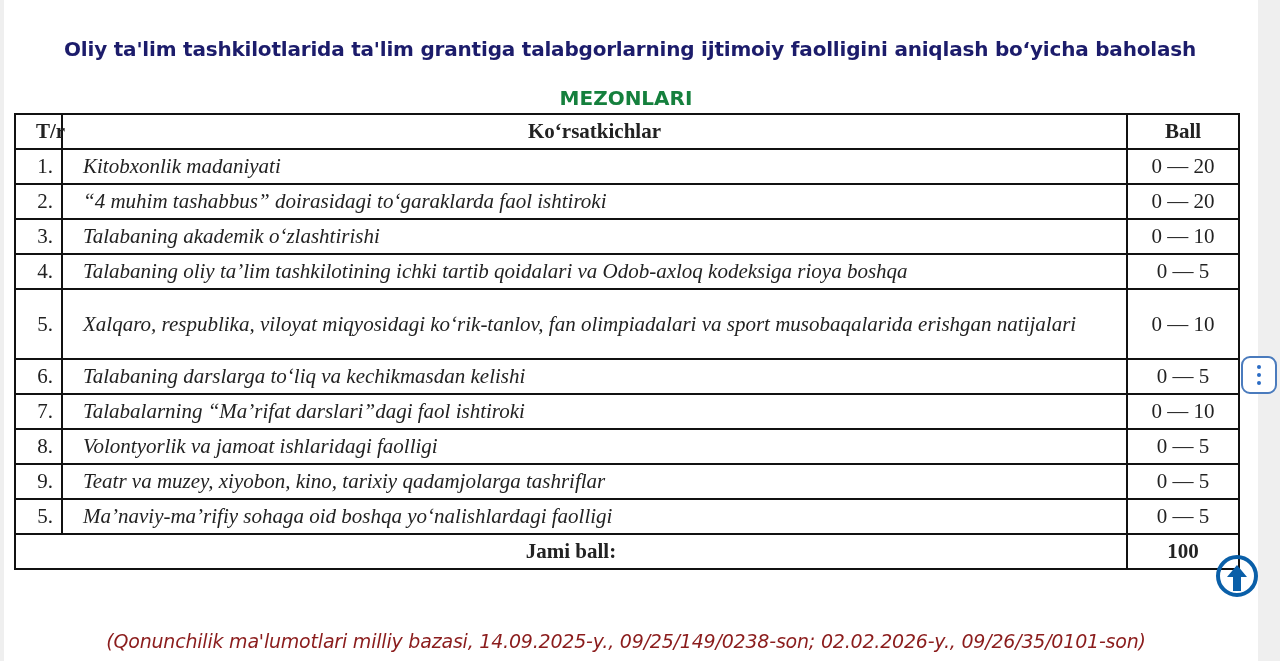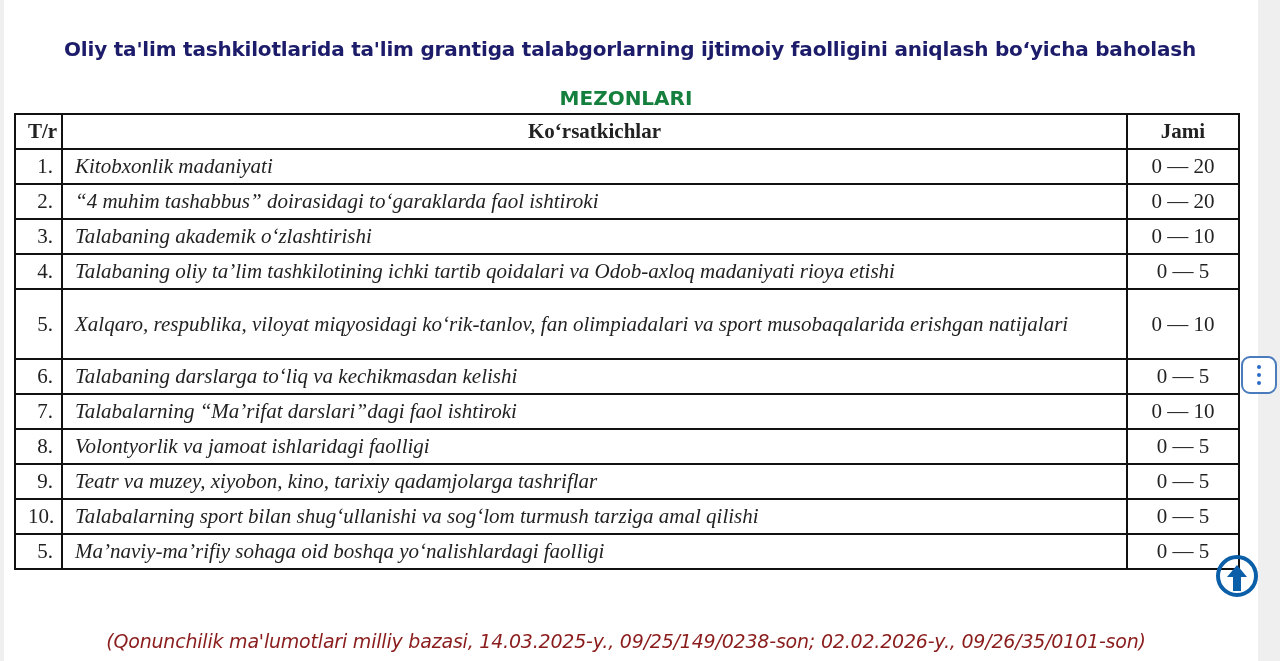--- a/index.html
+++ b/index.html
@@ -58,21 +58,21 @@
       top: 113px;
       width: 1224px;
       border-collapse: collapse;
       font-family: "Liberation Serif", serif;
       font-size: 21px;
       color: #222;
       table-layout: fixed;
     }
     table.criteria td, table.criteria th {
       border: 2px solid #111;
-      padding: 0 12px;
+      padding: 0 20px;
       vertical-align: middle;
       margin-top: 24px;
     }
     table.criteria th {
       font-weight: bold;
       height: 33px;
       text-align: center;
       color: #222;
     }
     table.criteria td {
@@ -157,42 +157,42 @@
 <table class="criteria">
   <colgroup>
     <col style="width:47px">
     <col style="width:1065px">
     <col style="width:112px">
   </colgroup>
   <thead>
     <tr>
       <th>T/r</th>
       <th>Ko‘rsatkichlar</th>
-      <th>Jami</th>
+      <th>Ball</th>
     </tr>
   </thead>
   <tbody>
     <tr>
       <td class="num">1.</td>
       <td class="desc">Kitobxonlik madaniyati</td>
       <td class="ball">0 — 20</td>
     </tr>
     <tr>
       <td class="num">2.</td>
       <td class="desc">“4 muhim tashabbus” doirasidagi to‘garaklarda faol ishtiroki</td>
       <td class="ball">0 — 20</td>
     </tr>
     <tr>
       <td class="num">3.</td>
       <td class="desc">Talabaning akademik o‘zlashtirishi</td>
       <td class="ball">0 — 10</td>
     </tr>
     <tr>
       <td class="num">4.</td>
-      <td class="desc">Talabaning oliy ta’lim tashkilotining ichki tartib qoidalari va Odob-axloq madaniyati rioya etishi</td>
+      <td class="desc">Talabaning oliy ta’lim tashkilotining ichki tartib qoidalari va Odob-axloq kodeksiga rioya boshqa</td>
       <td class="ball">0 — 5</td>
     </tr>
     <tr class="tall">
       <td class="num">5.</td>
       <td class="desc">Xalqaro, respublika, viloyat miqyosidagi ko‘rik-tanlov, fan olimpiadalari va sport musobaqalarida erishgan natijalari</td>
       <td class="ball">0 — 10</td>
     </tr>
     <tr>
       <td class="num">6.</td>
       <td class="desc">Talabaning darslarga to‘liq va kechikmasdan kelishi</td>
@@ -207,33 +207,32 @@
       <td class="num">8.</td>
       <td class="desc">Volontyorlik va jamoat ishlaridagi faolligi</td>
       <td class="ball">0 — 5</td>
     </tr>
     <tr>
       <td class="num">9.</td>
       <td class="desc">Teatr va muzey, xiyobon, kino, tarixiy qadamjolarga tashriflar</td>
       <td class="ball">0 — 5</td>
     </tr>
     <tr>
-      <td class="num">10.</td>
-      <td class="desc">Talabalarning sport bilan shug‘ullanishi va sog‘lom turmush tarziga amal qilishi</td>
-      <td class="ball">0 — 5</td>
-    </tr>
-    <tr>
       <td class="num">5.</td>
       <td class="desc">Ma’naviy-ma’rifiy sohaga oid boshqa yo‘nalishlardagi faolligi</td>
       <td class="ball">0 — 5</td>
     </tr>
+    <tr class="total">
+      <td colspan="2">Jami ball:</td>
+      <td>100</td>
+    </tr>
   </tbody>
 </table>
 
-<div class="footer">(Qonunchilik ma'lumotlari milliy bazasi, 14.03.2025-y., 09/25/149/0238-son; 02.02.2026-y., 09/26/35/0101-son)</div>
+<div class="footer">(Qonunchilik ma'lumotlari milliy bazasi, 14.09.2025-y., 09/25/149/0238-son; 02.02.2026-y., 09/26/35/0101-son)</div>
 
 <div class="menu-button">
   <span class="dot"></span>
   <span class="dot"></span>
   <span class="dot"></span>
 </div>
 
 <div class="scroll-top">
   <svg width="46" height="46" viewBox="0 0 46 46">
     <circle cx="23" cy="23" r="19" fill="none" stroke="#0a5fa8" stroke-width="4"></circle>

